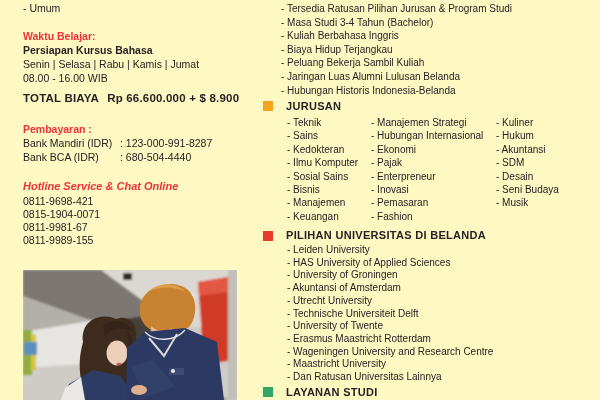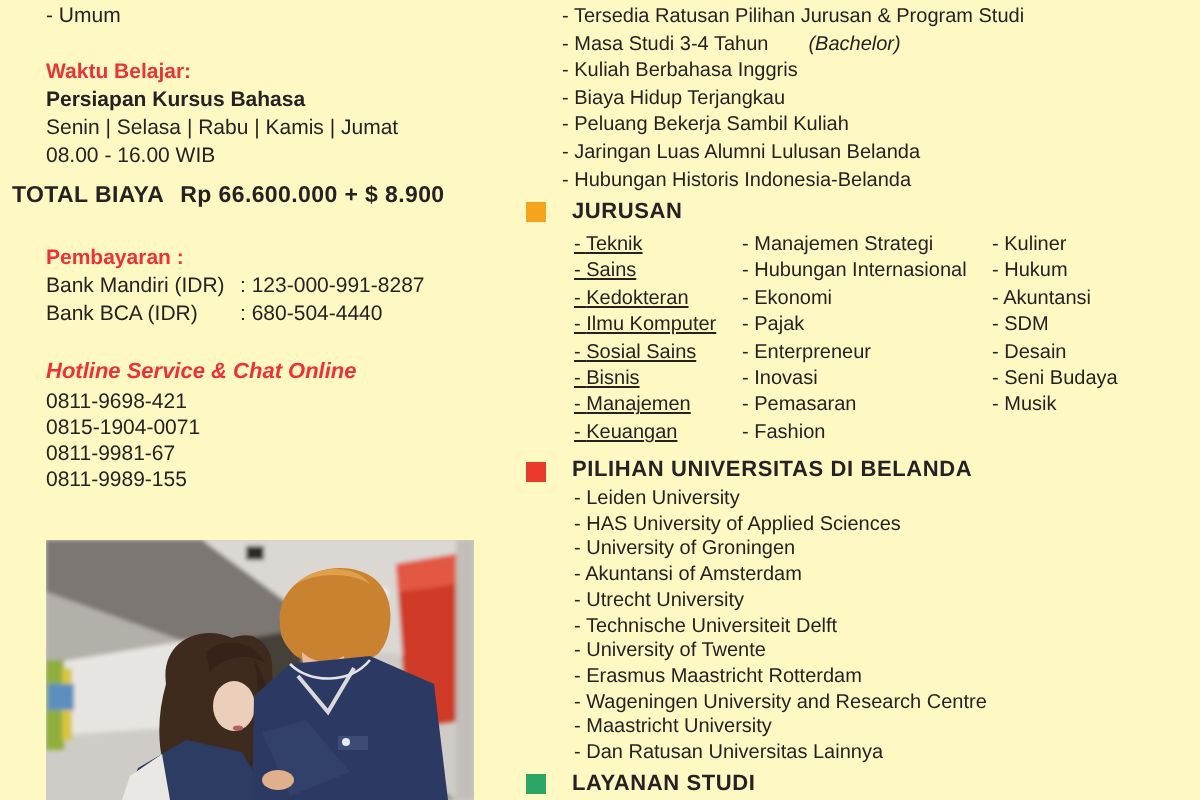--- a/index.html
+++ b/index.html
@@ -9,39 +9,39 @@
     -webkit-font-smoothing:antialiased;
   }
   .abs { position:absolute; }
   .dash::before { content:"- "; }
 
   
   .umum { left:23px; top:2px; font-size:10.5px; }
   .schedule { left:23px; top:29px; font-size:10.5px; line-height:14px; }
   .schedule .title { font-weight:bold; color:#EC3237; }
   .schedule .course { font-weight:bold; }
-  .total { left:6px; top:92px; font-size:11.5px; font-weight:bold; letter-spacing:0.2px; }
+  .total { left:23px; top:92px; font-size:11.5px; font-weight:bold; letter-spacing:0.2px; }
   .total .amount { margin-left:8px; }
   .payment { left:23px; top:123px; font-size:10.5px; line-height:13.8px; }
   .payment .title { font-weight:bold; color:#EC3237; }
   .bank-row { display:flex; }
   .bank-name { width:97px; }
   .bank-acct::before { content:": "; }
   .hotline { left:23px; top:180px; font-size:10.5px; line-height:13px; }
   .hotline .title { font-weight:bold; font-style:italic; color:#EC3237; font-size:11px; margin-bottom:2px; }
   .photo { left:23px; top:270px; width:214px; height:130px; }
 
   
   .benefits { left:281px; top:2px; font-size:10px; line-height:13.6px; }
-  .benefits .note:not(:empty) { font-style:italic; margin-left:20px; }
+  .benefits .note:not(:empty) { margin-left:3px; }
   .sec-header { display:flex; align-items:center; font-size:11px; font-weight:bold; letter-spacing:0.3px; }
   .sq { width:10px; height:10px; margin-right:13px; flex:none; }
   .hdr-majors { left:263px; top:100px; }
   .majors-col { font-size:10px; line-height:13.4px; }
-  .mcol1 { left:287px; top:116px;text-decoration:underline; }
+  .mcol1 { left:287px; top:116px; }
   .mcol2 { left:371px; top:116px; }
   .mcol3 { left:496px; top:116px; }
   .hdr-univ { left:263px; top:229px;align-items:flex-end; }
   .univ { left:287px; top:244px; font-size:10px; line-height:12.7px; }
   .hdr-services { left:263px; top:386px; }
 </style>
 </head>
 <body>
 
 <div class="page">

